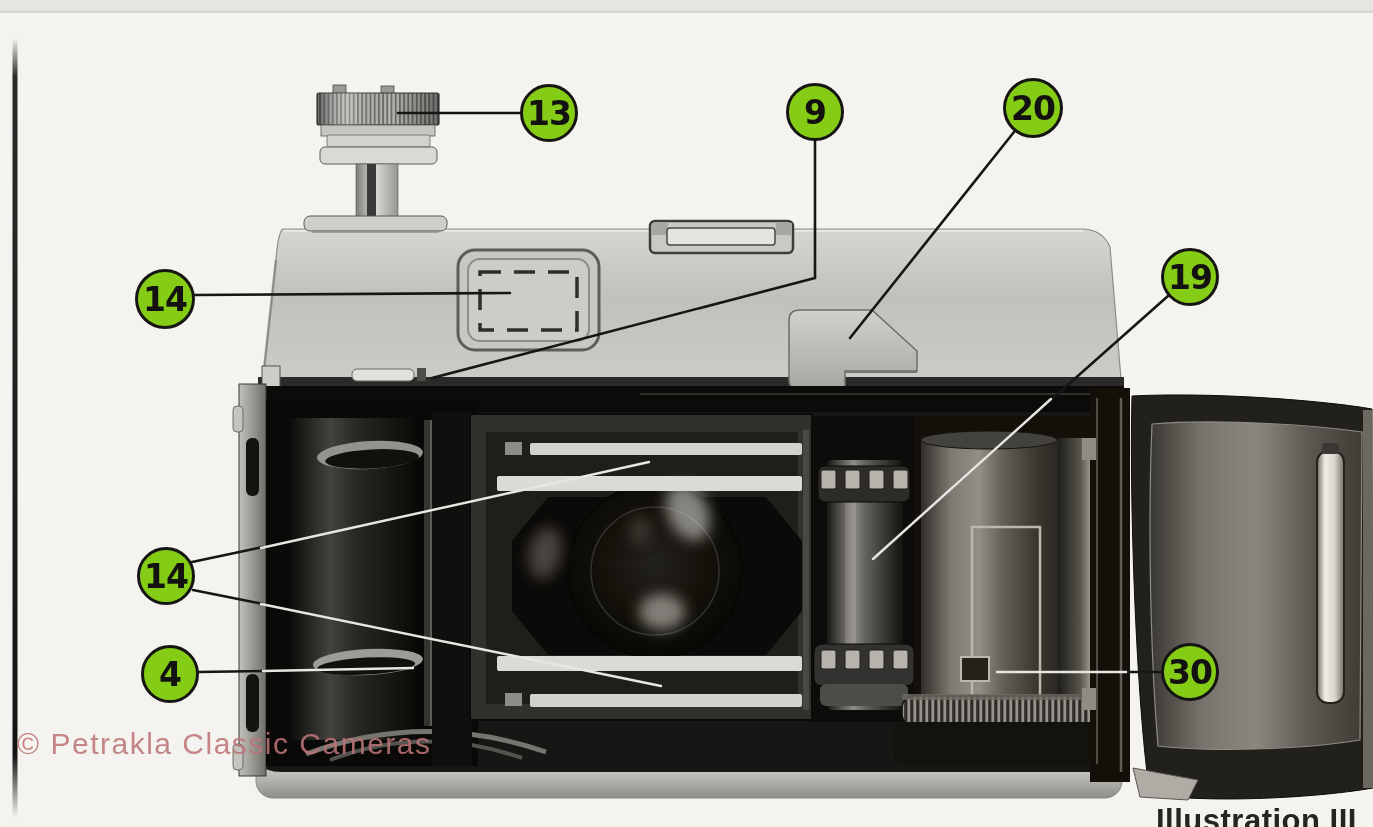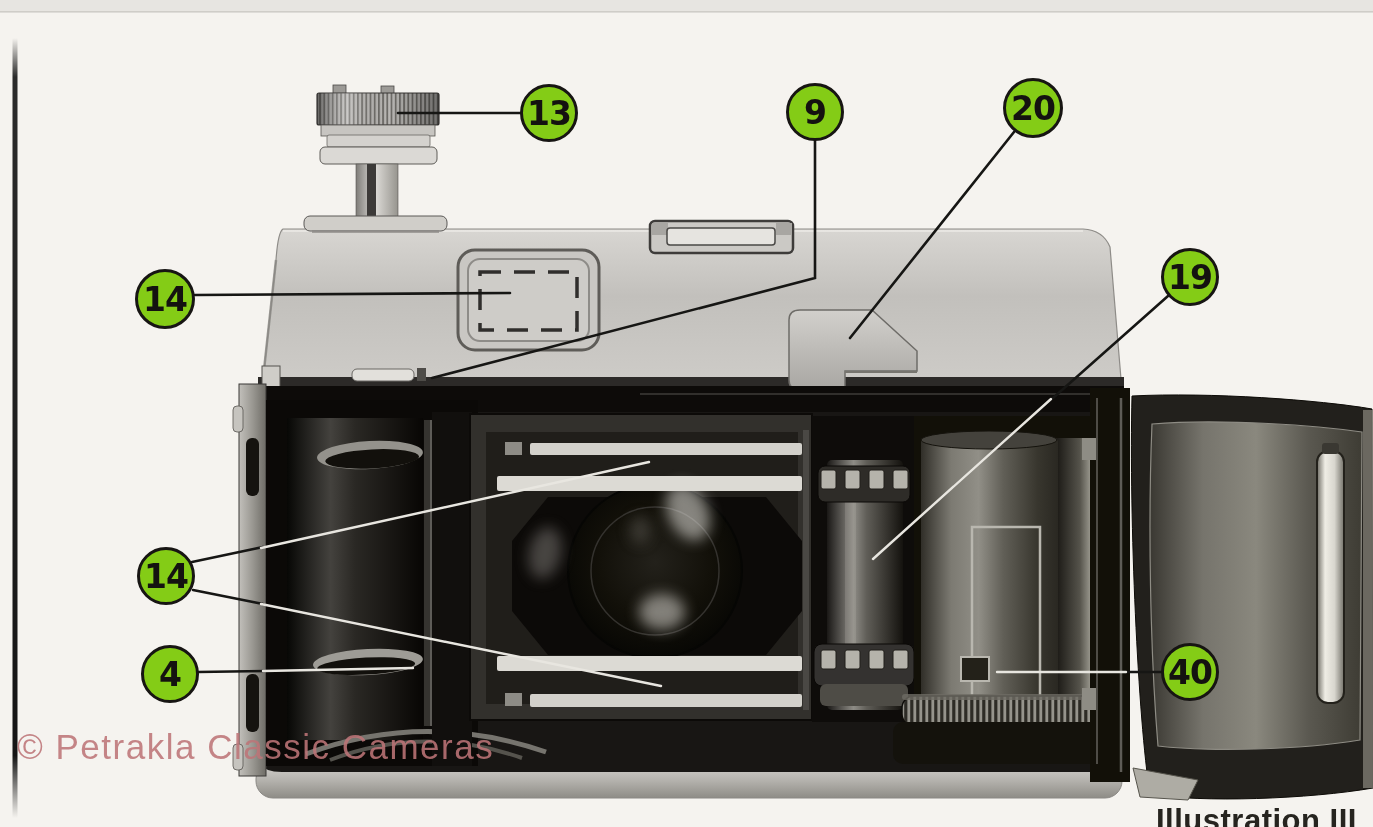--- a/index.html
+++ b/index.html
@@ -3,21 +3,21 @@
 <meta charset="utf-8">
 <style>
   html,body{margin:0;padding:0;background:#e9e7e3;}
   .page{position:relative;width:1373px;height:827px;overflow:hidden;background:#f5f3ef;
         font-family:"Liberation Sans",sans-serif;}
   .art{position:absolute;left:0;top:0;}
   .callout{position:absolute;box-sizing:border-box;width:58px;height:58px;border:3.5px solid #171513;
            border-radius:50%;background:#84cc16;display:flex;align-items:center;justify-content:center;
            font-family:"DejaVu Sans","Liberation Sans",sans-serif;font-weight:700;font-size:33px;
            color:#141210;letter-spacing:-1px;z-index:5;}
-  .watermark{position:absolute;left:17px;top:727px;font-size:35px;letter-spacing:1.5px;
+  .watermark{position:absolute;left:17px;top:727px;font-size:30px;letter-spacing:1.5px;
              color:#bd7578;opacity:.88;white-space:nowrap;z-index:6;font-weight:400;}
   .caption{position:absolute;left:1156px;top:803px;font-size:31px;font-weight:700;color:#26241f;
            letter-spacing:.5px;white-space:nowrap;z-index:6;}
 </style>
 </head>
 <body>
 
 <div class="page">
 
 <svg class="art" width="1373" height="827" viewBox="0 0 1373 827">
@@ -315,19 +315,19 @@
 <div class="callout" style="left:137px;top:547px">
       <span>14</span>
     </div>
 <div class="callout" style="left:1003px;top:78px;width:60px;height:60px">
       <span>20</span>
     </div>
 <div class="callout" style="left:1161px;top:248px">
       <span>19</span>
     </div>
 <div class="callout" style="left:1161px;top:643px">
-      <span>40</span>
+      <span>30</span>
     </div>
 
 <div class="watermark">© Petrakla Classic Cameras</div>
 <div class="caption">Illustration III</div>
 
 </div>
 
 </body></html>

